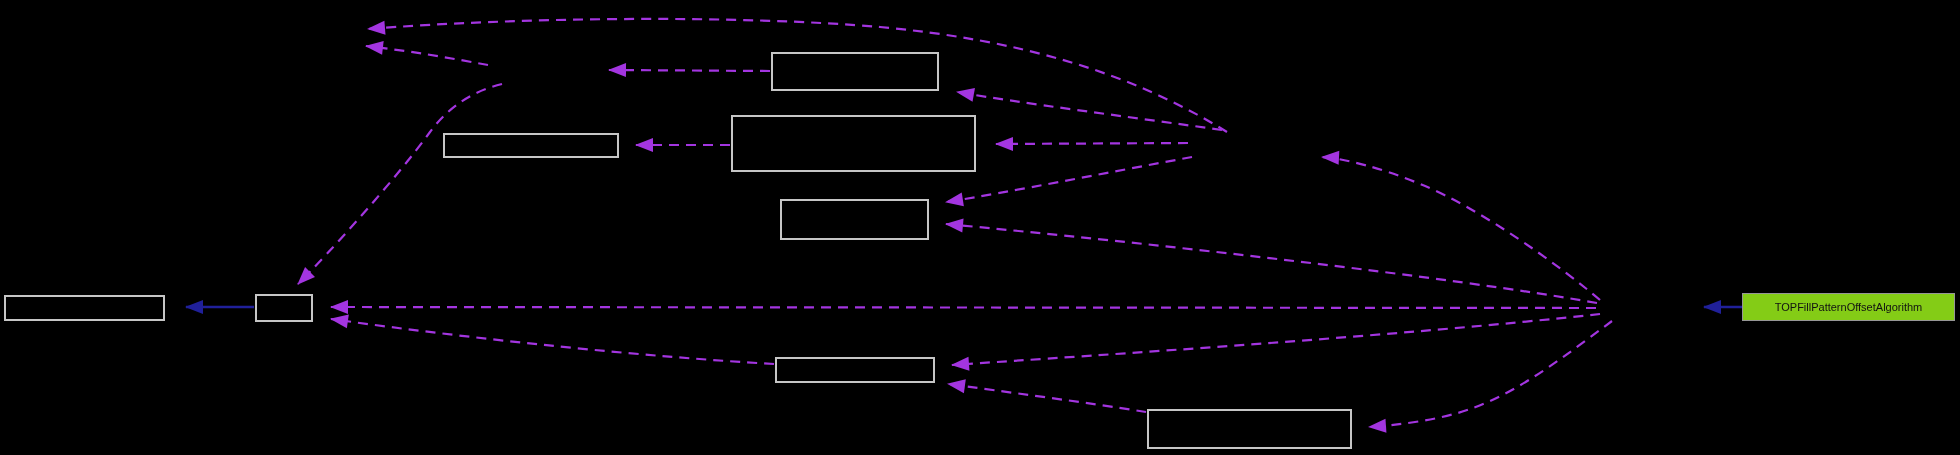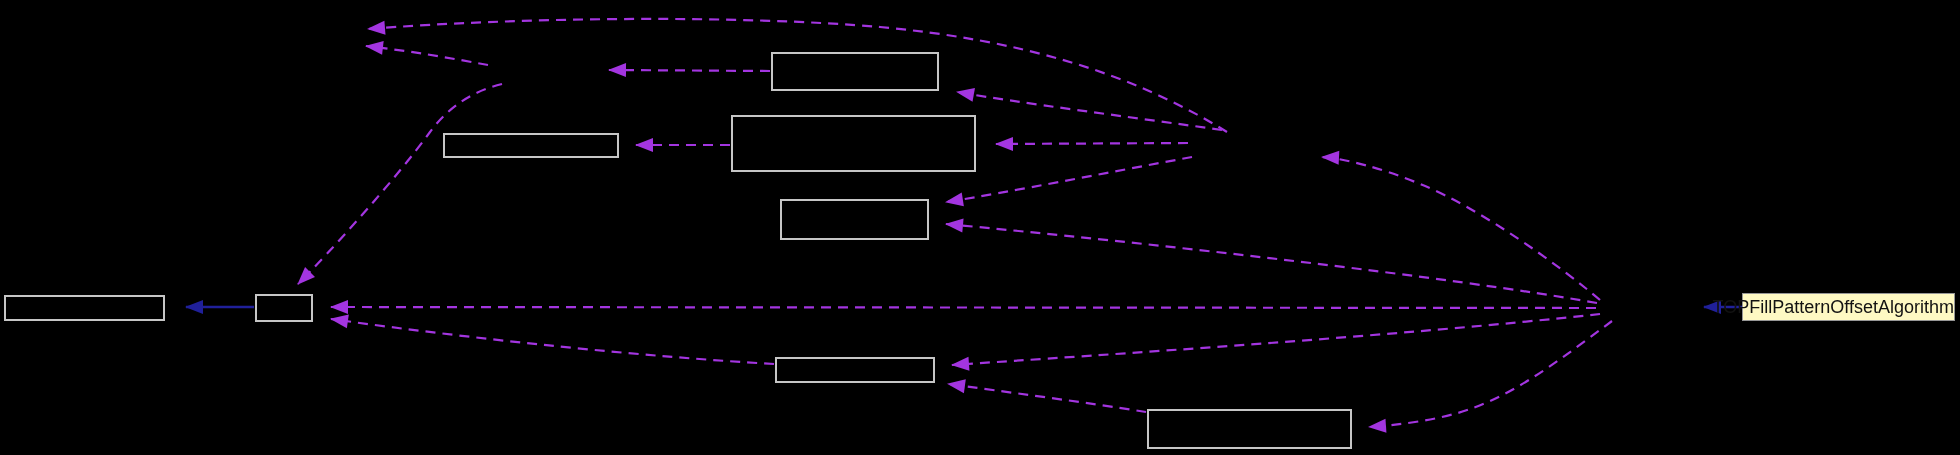--- a/index.html
+++ b/index.html
@@ -12,27 +12,27 @@
   }
   #canvas{position:absolute;left:0;top:0;width:1960px;height:455px;}
   svg.edges{position:absolute;left:0;top:0;width:1960px;height:455px;}
   .node{
     position:absolute;
     box-sizing:border-box;
     background:#000000;
     border:2px solid #c6c6c6;
   }
   .node.labeled{
-    background:#fef9c3;
+    background:#84cc16;
     border:1.5px solid #969696;
     color:#121212;
-    font-size:18px;
+    font-size:11px;
     display:flex;
     align-items:center;
-    justify-content:flex-end;
+    justify-content:center;
     white-space:nowrap;
   }
 </style>
 </head>
 <body>
 
 <div id="canvas">
 
   <svg class="edges" viewBox="0 0 1960 455" xmlns="http://www.w3.org/2000/svg">
     <defs>

